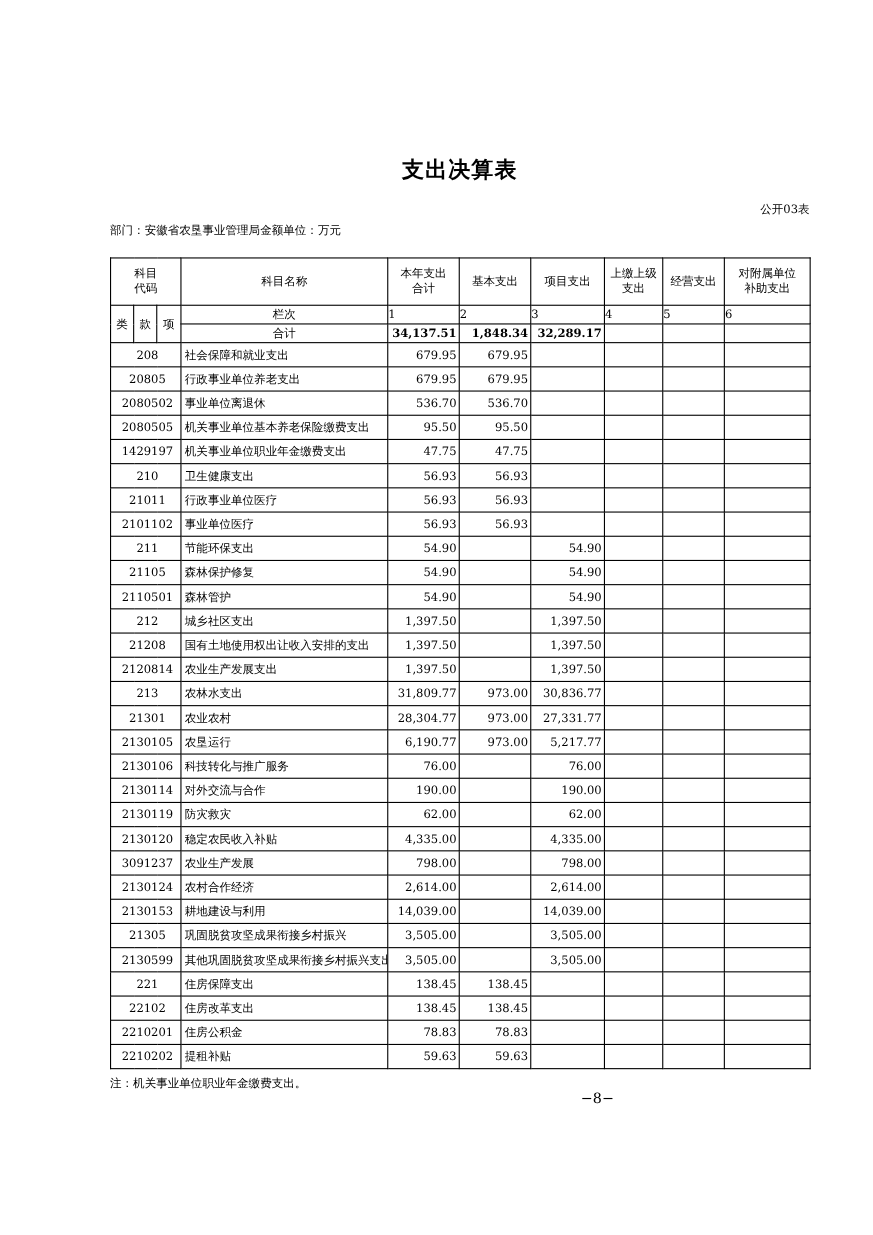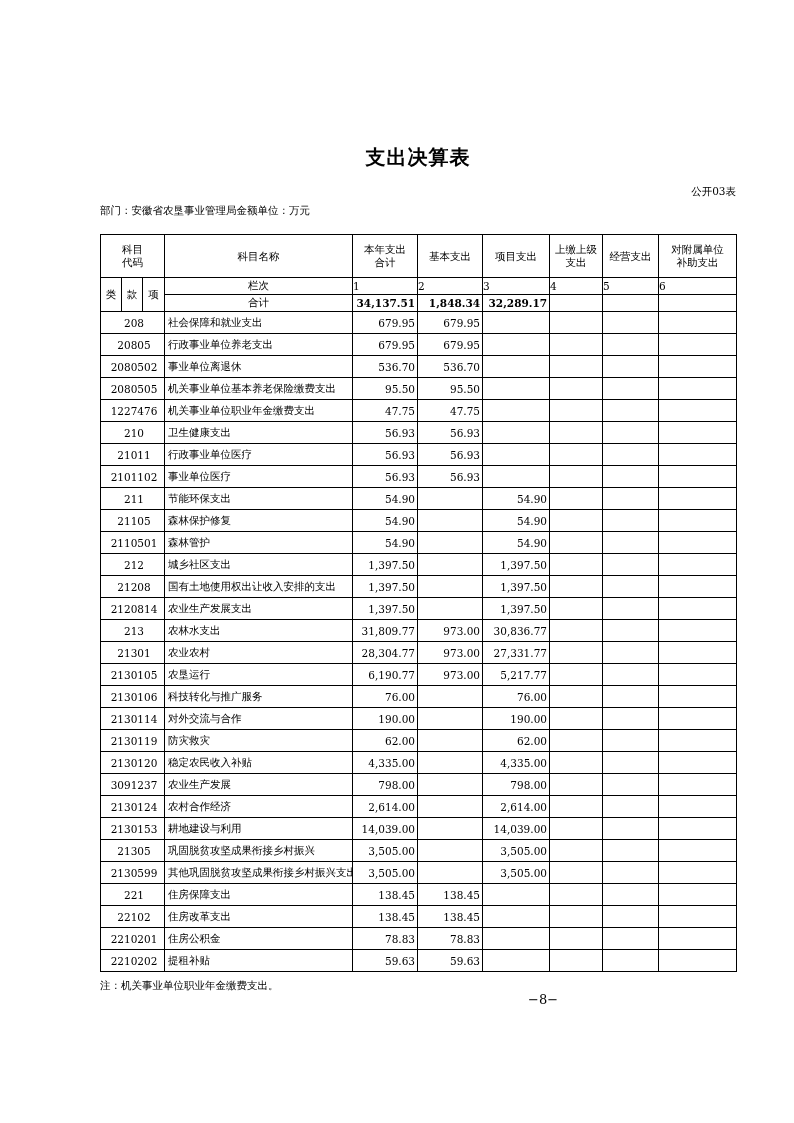--- a/index.html
+++ b/index.html
@@ -11,21 +11,21 @@
     color: #000;
   }
   .content {
     position: absolute;
     left: 100px; top: 0;
     width: 636px;
   }
   .doc-title {
     margin-top: 145px;
     text-align: center;
-    font-family: Liberation Sans, sans-serif;
+    font-family: Liberation Mono, monospace;
     font-weight: bold;
     font-size: 20px;
     line-height: 24px;
     letter-spacing: 1px;
   }
   .form-label {
     margin-top: 16px;
     text-align: right;
     font-size: 10.5px;
     line-height: 13px;
@@ -171,21 +171,21 @@
     <td class="code" colspan="3">2080505</td>
     <td class="name">机关事业单位基本养老保险缴费支出</td>
     <td class="num">95.50</td>
     <td class="num">95.50</td>
     <td class="num"></td>
     <td class="num"></td>
     <td class="num"></td>
     <td class="num"></td>
   </tr>
         <tr>
-    <td class="code" colspan="3">1227476</td>
+    <td class="code" colspan="3">1429197</td>
     <td class="name">机关事业单位职业年金缴费支出</td>
     <td class="num">47.75</td>
     <td class="num">47.75</td>
     <td class="num"></td>
     <td class="num"></td>
     <td class="num"></td>
     <td class="num"></td>
   </tr>
         <tr>
     <td class="code" colspan="3">210</td>

